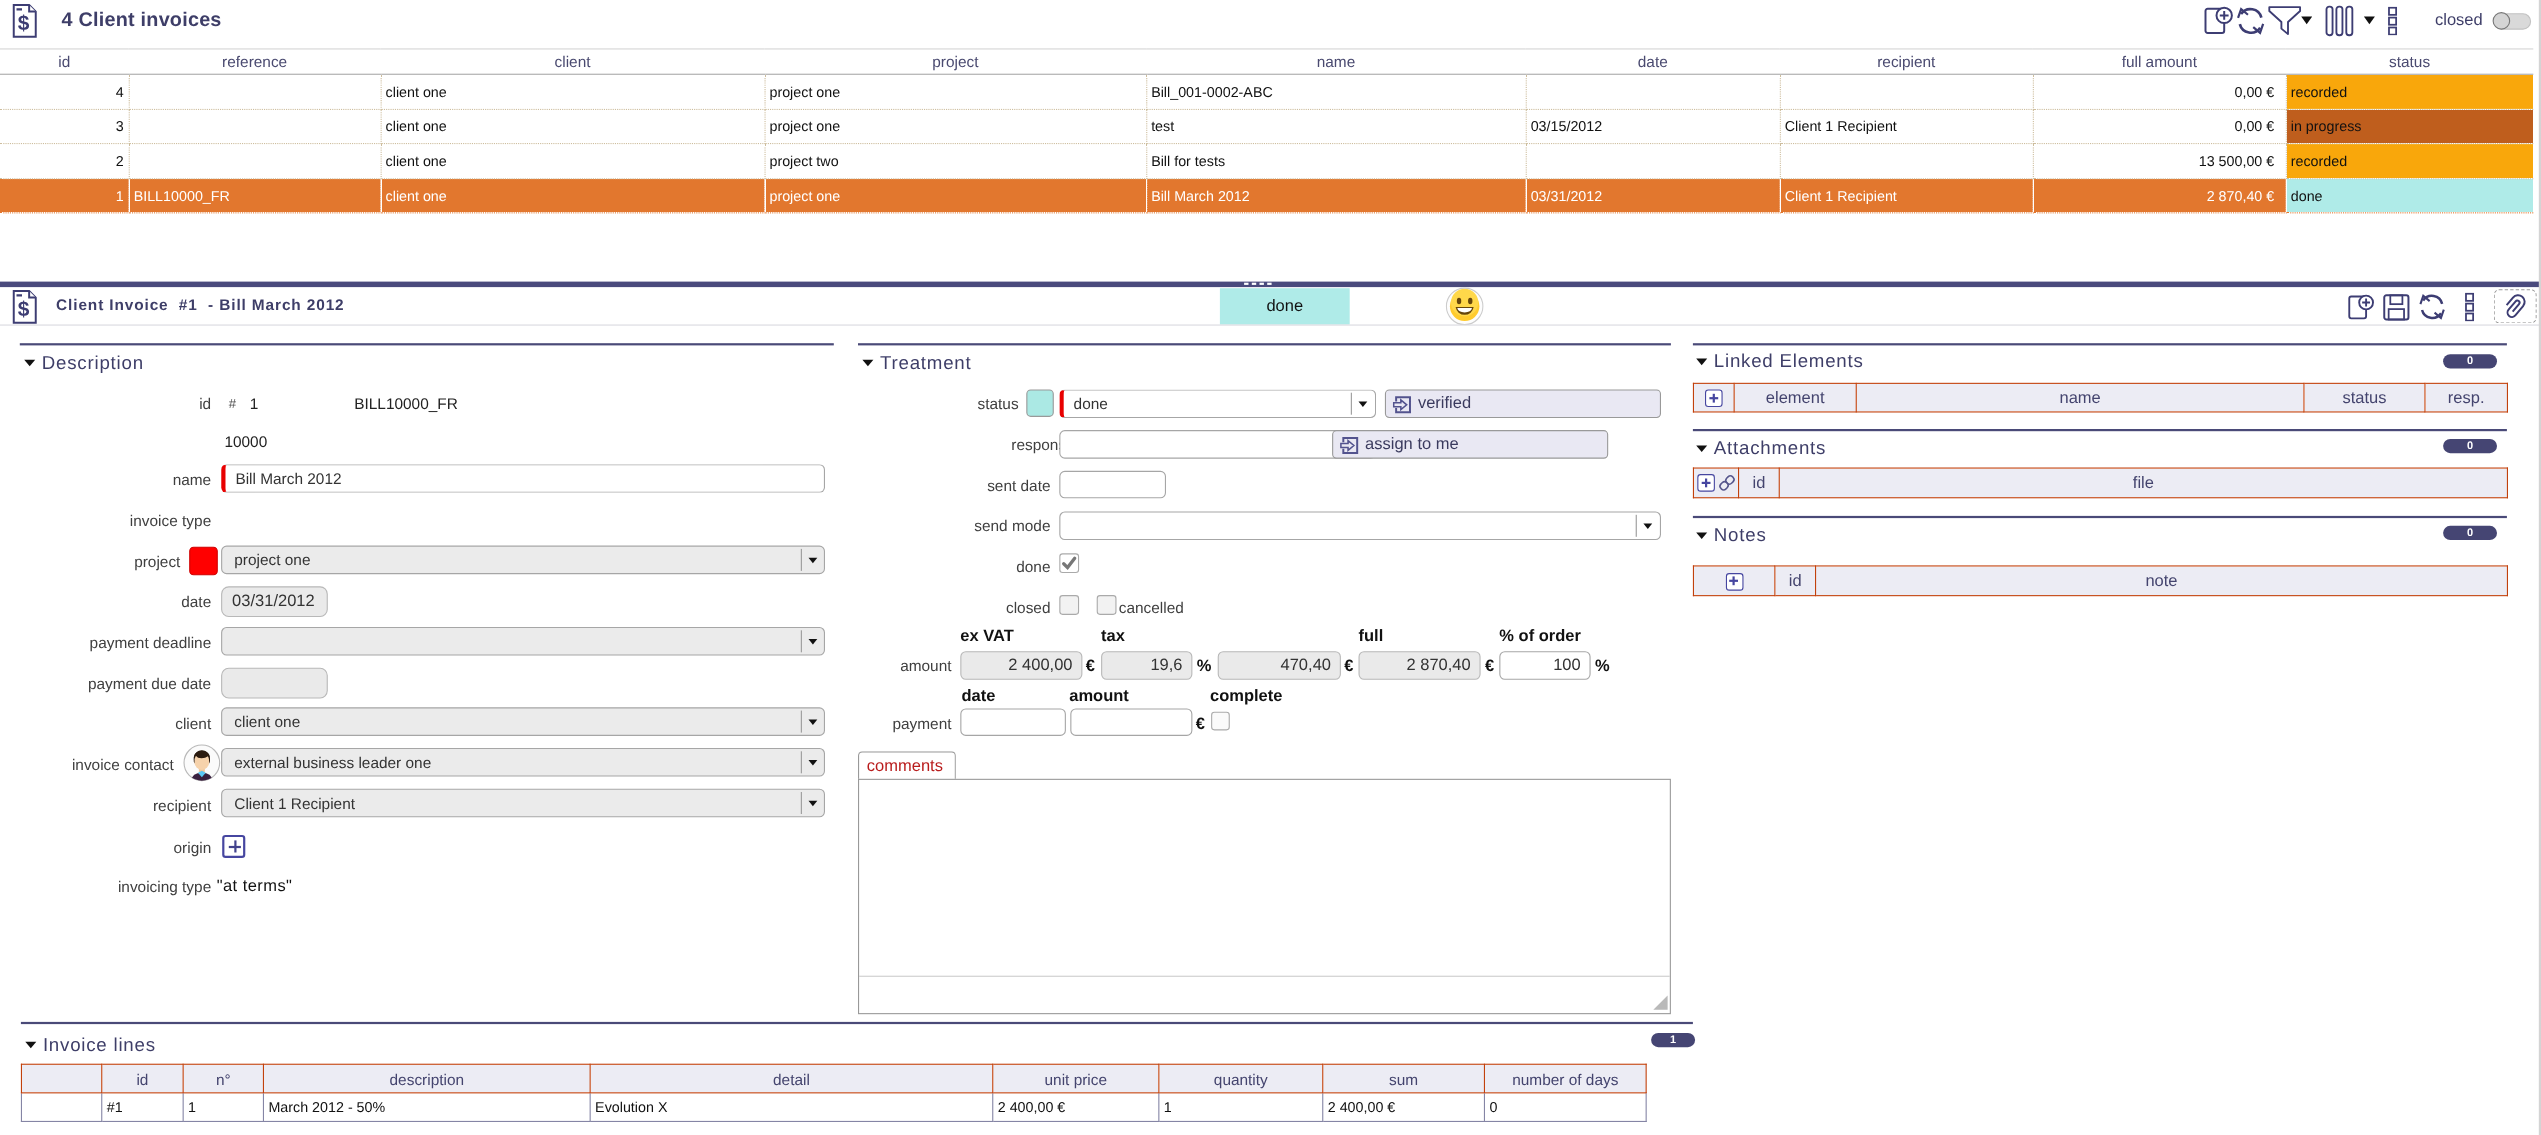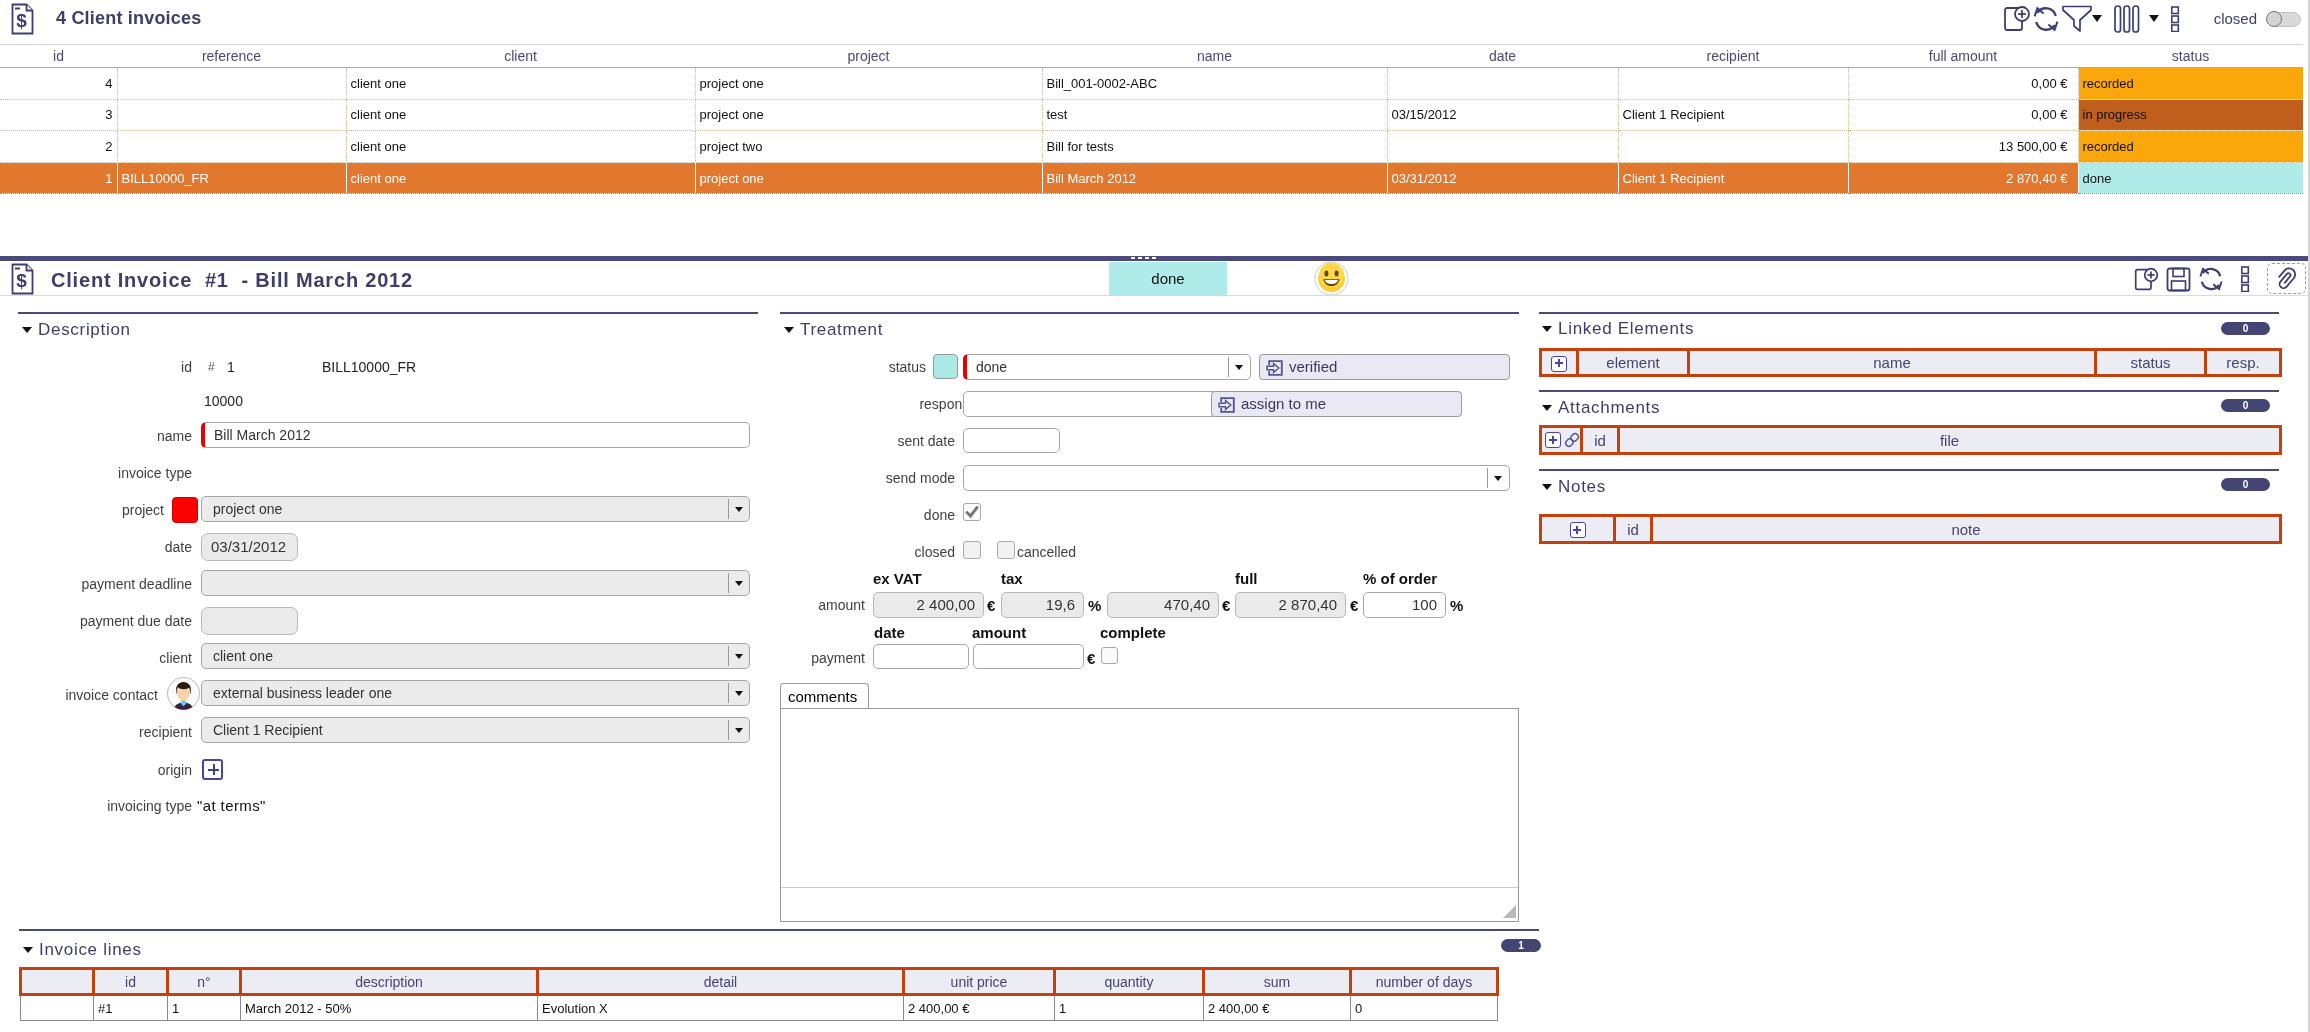--- a/index.html
+++ b/index.html
@@ -15,21 +15,21 @@
 .wbox { position:absolute; height:25px; background:#fff; border:1px solid #a6a6a6; border-radius:5px; }
 .sect-line { position:absolute; height:2px; background:#4a4a78; }
 .sect-title { position:absolute; font-size:17px; letter-spacing:0.7px; color:#3e3e68; white-space:nowrap; }
 .tri { display:inline-block; width:0; height:0; border:5px solid transparent; border-top:6px solid #111; border-bottom:none; margin-right:6px; vertical-align:2px; }
 .badge { position:absolute; width:49px; height:13px; background:#454573; border-radius:7px; color:#fff; font-size:10px; font-weight:bold; text-align:center; line-height:13px; }
 .cb { position:absolute; width:18px; height:18px; background:#fff; border:1px solid #aaa; border-radius:3px; }
 .bold-h { position:absolute; font-size:15px; font-weight:bold; color:#111; white-space:nowrap; }
 .sym { position:absolute; font-size:15px; font-weight:bold; color:#111; }
 .btn { height:26px; background:#e9e8f3; border:1px solid #999; border-radius:4px; font-size:15px; color:#3a3a5e; line-height:24px; white-space:nowrap; }
 .ptab { position:absolute; border-collapse:collapse; table-layout:fixed; }
-.ptab th { background:#ececf4; border:3px solid #c2410c; font-size:14px; font-weight:normal; color:#44446e; text-align:center; overflow:hidden; white-space:nowrap; }
+.ptab th { background:#ececf4; border:1px solid #c2410c; font-size:14px; font-weight:normal; color:#44446e; text-align:center; overflow:hidden; white-space:nowrap; }
 .rtab th { font-size:15px; }
 .plus16 { display:inline-block; position:relative; width:16px; height:16px; border:1.5px solid #4646a0; border-radius:3px; background:#fff; vertical-align:middle; }
 .plus16 i { position:absolute; left:5.5px; top:2.5px; width:2px; height:8px; background:#4646a0; }
 .plus16 b { position:absolute; left:2.5px; top:5.5px; width:8px; height:2px; background:#4646a0; }
 #invtab td { background:#fff; border:1px solid #8585a5; padding:0 4px; overflow:hidden; white-space:nowrap; }
 #ltab th { font-size:14px; font-weight:normal; color:#4a4a70; text-align:center; border-top:1px solid #d5d5d5; border-bottom:1px solid #aaa; }
 #ltab td { border-right:1px dotted #cdbd9d; border-bottom:1px dotted #cdbd9d; padding:0 4px; overflow:hidden; white-space:nowrap; }
 #ltab td:last-child { border-right:none; }
 #ltab td.r { text-align:right; }
 #ltab td.pr { padding-right:10px; }
@@ -157,21 +157,21 @@
 <div class="abs" style="left:1138px;top:257px;width:4px;height:2px;background:#fff"></div>
 <div class="abs" style="left:1145px;top:257px;width:4px;height:2px;background:#fff"></div>
 <div class="abs" style="left:1152px;top:257px;width:4px;height:2px;background:#fff"></div>
 
 <svg class="abs" style="left:10px;top:263px" width="24" height="32" viewBox="0 0 24 32">
   <path d="M2.5 1.5 h14 l6 6 v23 h-20 z" fill="#fff" stroke="#3d3d73" stroke-width="1.8"></path>
   <path d="M16.5 1.5 v6 h6" fill="#fff" stroke="#3d3d73" stroke-width="1.8"></path>
   <line x1="5" y1="5.5" x2="10" y2="5.5" stroke="#3d3d73" stroke-width="2"></line>
   <text x="11.5" y="24" font-size="19" font-weight="bold" fill="#3d3d73" text-anchor="middle" font-family="Liberation Sans">$</text>
 </svg>
-<div class="abs" style="left:51px;top:269px;font-size:20px;font-weight:bold;color:#3e3e68;letter-spacing:0.8px">Client Invoice&nbsp; #1&nbsp; -&nbsp;Bill March 2012</div>
+<div class="abs" style="left:51px;top:269px;font-size:14px;font-weight:bold;color:#3e3e68;letter-spacing:0.8px">Client Invoice&nbsp; #1&nbsp; -&nbsp;Bill March 2012</div>
 <div class="abs" style="left:1109px;top:262px;width:118px;height:33px;background:#afebe8;font-size:15px;color:#111;text-align:center;line-height:33px">done</div>
 <svg class="abs" style="left:1314px;top:261px" width="35" height="35" viewBox="0 0 35 35">
   <circle cx="17.5" cy="17.5" r="16.6" fill="#fdfdfd" stroke="#ccc" stroke-width="1"></circle>
   <circle cx="17.5" cy="17.5" r="13.4" fill="#ffcb2e"></circle>
   <circle cx="17.5" cy="14" r="12.4" fill="#ffd84a"></circle>
   <ellipse cx="12.4" cy="12.6" rx="2" ry="3" fill="#65450b"></ellipse>
   <ellipse cx="22.6" cy="12.6" rx="2" ry="3" fill="#65450b"></ellipse>
   <path d="M9.3 18.2 a8.3 8.3 0 0 0 16.4 0 z" fill="#65450b"></path>
   <path d="M10.8 19 h13.4 q-0.9 4 -6.7 4 q-5.8 0 -6.7 -4 z" fill="#fff"></path>
 </svg>
@@ -307,21 +307,21 @@
 <div class="gbox" style="left:1363px;top:592px;width:83px;text-align:right;padding-right:8px;background:#fff;border-color:#a6a6a6">100</div>
 <div class="sym" style="left:1450px;top:597px">%</div>
 <div class="bold-h" style="left:874px;top:624px">date</div>
 <div class="bold-h" style="left:972px;top:624px">amount</div>
 <div class="bold-h" style="left:1100px;top:624px">complete</div>
 <div class="lbl" style="left:700px;top:650px;width:165px">payment</div>
 <div class="wbox" style="left:873px;top:644px;width:96px"></div>
 <div class="wbox" style="left:973px;top:644px;width:111px"></div>
 <div class="sym" style="left:1087px;top:650px">€</div>
 <div class="cb" style="left:1101px;top:647px;width:17px;height:17px;background:#fafafa"></div>
-<div class="abs" style="left:780px;top:683px;width:89px;height:26px;background:#fff;border:1px solid #999;border-bottom:none;border-radius:4px 4px 0 0;font-size:15px;color:#000000;line-height:25px;padding-left:7px">comments</div>
+<div class="abs" style="left:780px;top:683px;width:89px;height:26px;background:#fff;border:1px solid #999;border-bottom:none;border-radius:4px 4px 0 0;font-size:15px;color:#b91c1c;line-height:25px;padding-left:7px">comments</div>
 <div class="abs" style="left:780px;top:708px;width:739px;height:214px;background:#fff;border:1px solid #999"></div>
 <div class="abs" style="left:781px;top:887px;width:737px;height:1px;background:#ccc"></div>
 <svg class="abs" style="left:1502px;top:904px" width="15" height="15" viewBox="0 0 15 15">
       <path d="M14 1 V14 H1 Z" fill="#b9b9b9"></path>
     </svg>
 
 <div class="sect-line" style="left:1539px;top:312px;width:740px"></div>
 <div class="sect-title" style="left:1542px;top:319px"><span class="tri"></span>Linked Elements</div>
 <div class="badge" style="left:2221px;top:322px">0</div>
 <table class="ptab rtab" style="left:1539px;top:348px;width:740px">

